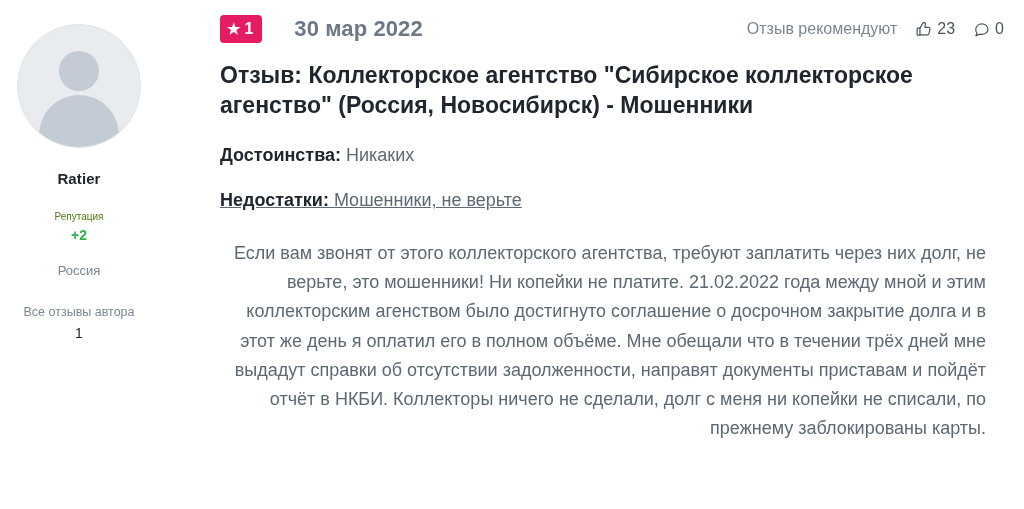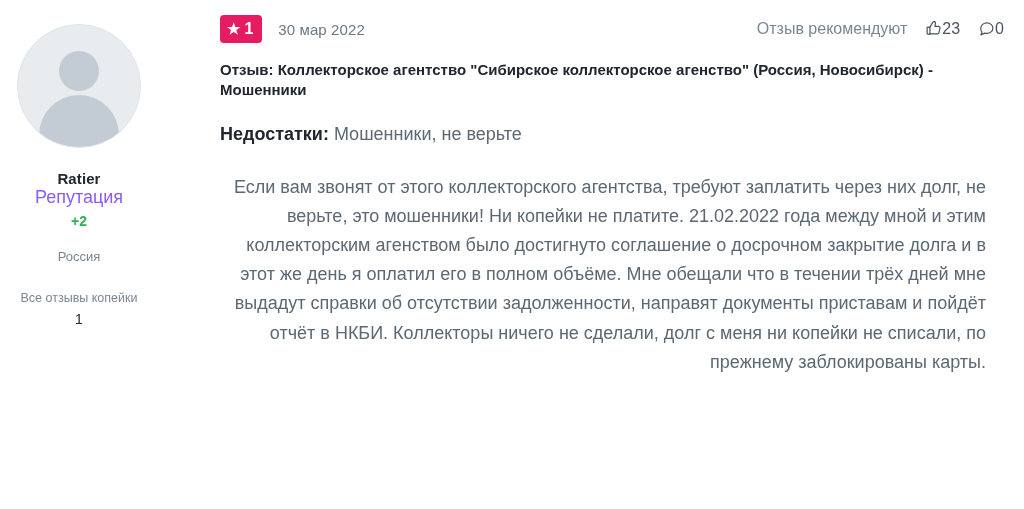--- a/index.html
+++ b/index.html
@@ -62,22 +62,23 @@
     bottom: 0;
   }
   .author-name {
     margin-top: 22px;
     font-size: 15px;
     font-weight: bold;
     color: #20262e;
     letter-spacing: .1px;
   }
   .rep-label {
-    font-size: 18px;
-    color: #8b5cf6;
+    margin-top: 24px;
+    font-size: 10px;
+    color: #4d7c0f;
   }
   .rep-value {
     margin-top: 5px;
     font-size: 14px;
     font-weight: bold;
     color: #2bb24c;
   }
   .country {
     margin-top: 20px;
     font-size: 13px;
@@ -122,46 +123,48 @@
     height: 28px;
     box-sizing: border-box;
   }
   .rating-badge .star {
     font-size: 15px;
     line-height: 1;
     position: relative;
     top: -1px;
   }
   .review-date {
-    margin-left: 16px;
-    font-size: 15px;
+    margin-left: 32px;
+    font-size: 22px;
     color: #6c7884;
     letter-spacing: .1px;
+    font-weight: bold;
   }
   .meta-right {
     margin-left: auto;
     display: flex;
     align-items: center;
     gap: 18px;
   }
   .recommend-text {
     font-size: 16px;
     color: #7a8793;
   }
   .counter {
     display: inline-flex;
-    align-items: flex-start;
+    align-items: flex-end;
+    gap: 5px;
     font-size: 16px;
     color: #4a545e;
   }
   .counter svg { display: block; }
 
   .review-title {
     margin: 16px 0 0 0;
-    font-size: 15px;
+    font-size: 23px;
     font-weight: bold;
     line-height: 1.32;
     color: #20262e;
     max-width: 760px;
   }
   .pros-cons {
     margin-top: 22px;
     font-size: 18px;
     line-height: 1.4;
     color: #5c6873;
@@ -187,21 +190,21 @@
 
   <div class="author-col">
     <div class="avatar">
       <div class="head"></div>
       <div class="body"></div>
     </div>
     <div class="author-name">Ratier</div>
     <div class="rep-label">Репутация </div>
     <div class="rep-value">+2</div>
     <div class="country">Россия</div>
-    <div class="all-reviews-label">Все отзывы копейки </div>
+    <div class="all-reviews-label">Все отзывы автора </div>
     <div class="all-reviews-count">1</div>
   </div>
 
   <div class="content-col">
 
     <div class="meta-row">
       <span class="rating-badge">
         <span class="star">★</span>
         <span>1</span>
       </span>
@@ -224,20 +227,24 @@
               <path d="M21 11.5a8.5 7.5 0 0 1-8.5 7.5c-1 0-2-.15-2.9-.42L4 21l1.6-3.7A7.3 7.3 0 0 1 4 11.5 8.5 7.5 0 0 1 12.5 4 8.5 7.5 0 0 1 21 11.5z"></path>
             </svg>
           </span>
           <span>0</span>
         </span>
       </span>
     </div>
 
     <h1 class="review-title">Отзыв: Коллекторское агентство "Сибирское коллекторское агенство" (Россия, Новосибирск) - Мошенники</h1>
 
+    <p class="pros-cons">
+      <b>Достоинства: </b>
+      <span>Никаких</span>
+    </p>
 
     <p class="pros-cons">
       <b>Недостатки: </b>
       <span>Мошенники, не верьте</span>
     </p>
 
     <p class="review-body">Если вам звонят от этого коллекторского агентства, требуют заплатить через них долг, не верьте, это мошенники! Ни копейки не платите. 21.02.2022 года между мной и этим коллекторским агенством было достигнуто соглашение о досрочном закрытие долга и в этот же день я оплатил его в полном объёме. Мне обещали что в течении трёх дней мне выдадут справки об отсутствии задолженности, направят документы приставам и пойдёт отчёт в НКБИ. Коллекторы ничего не сделали, долг с меня ни копейки не списали, по прежнему заблокированы карты.</p>
 
   </div>
 </div>

